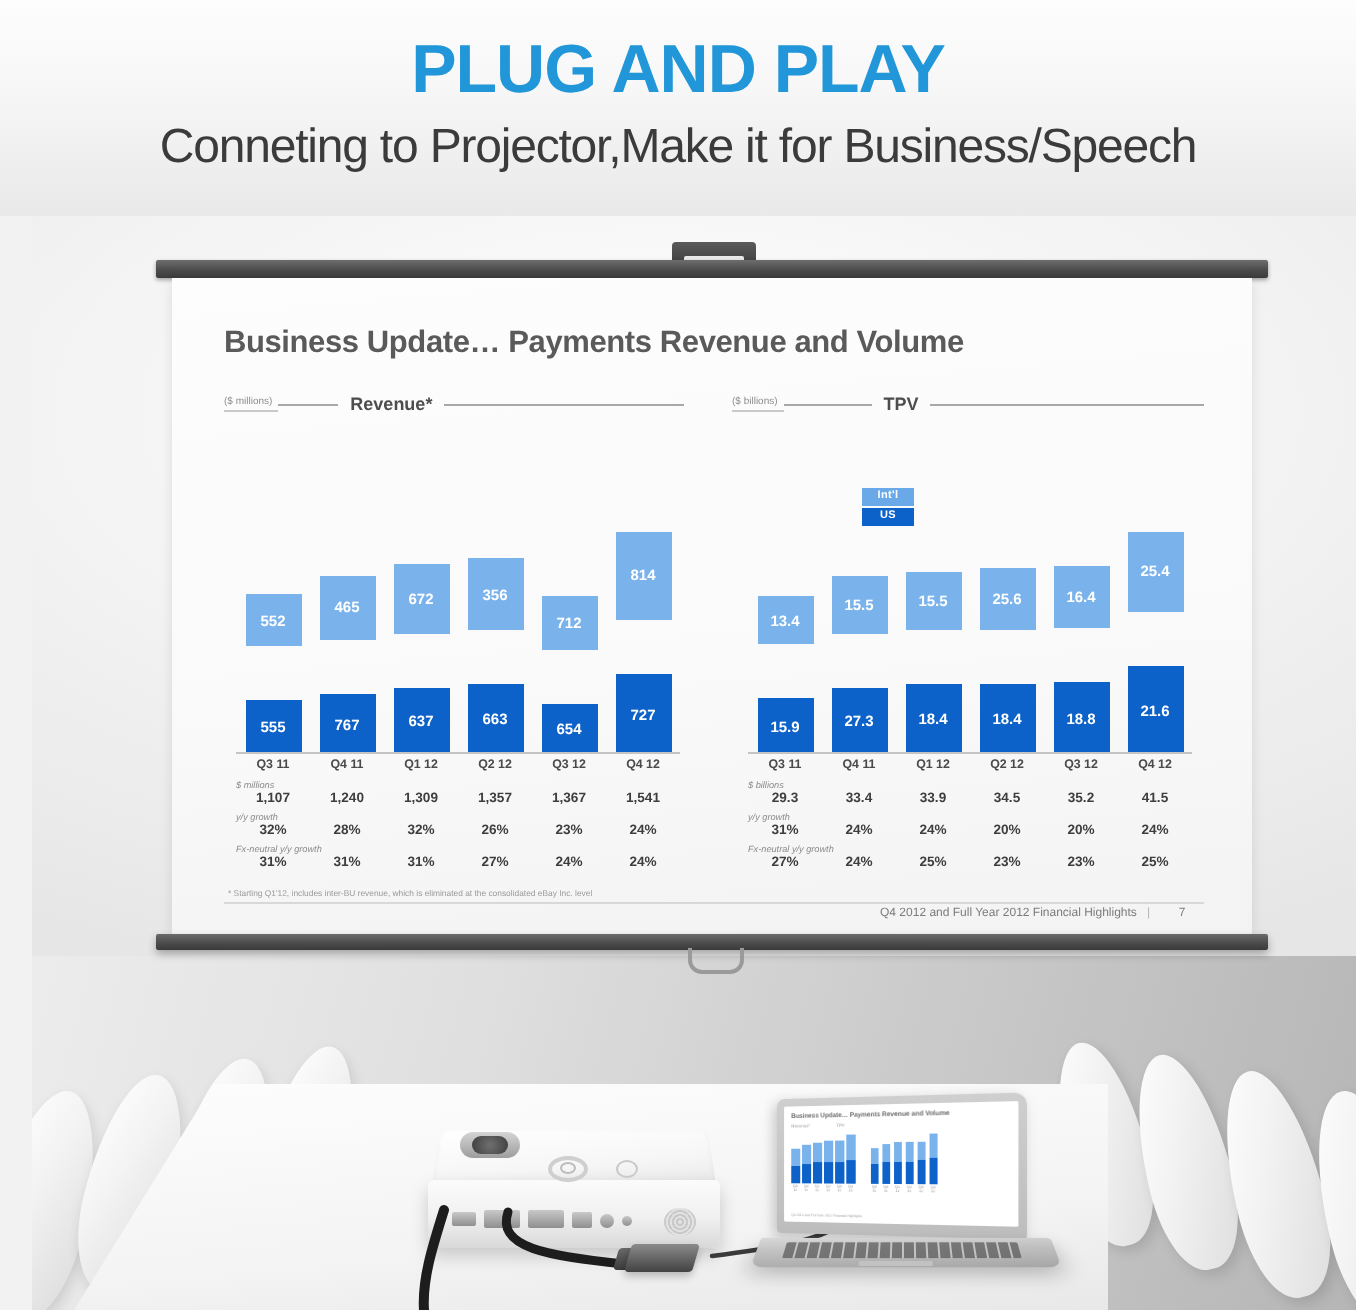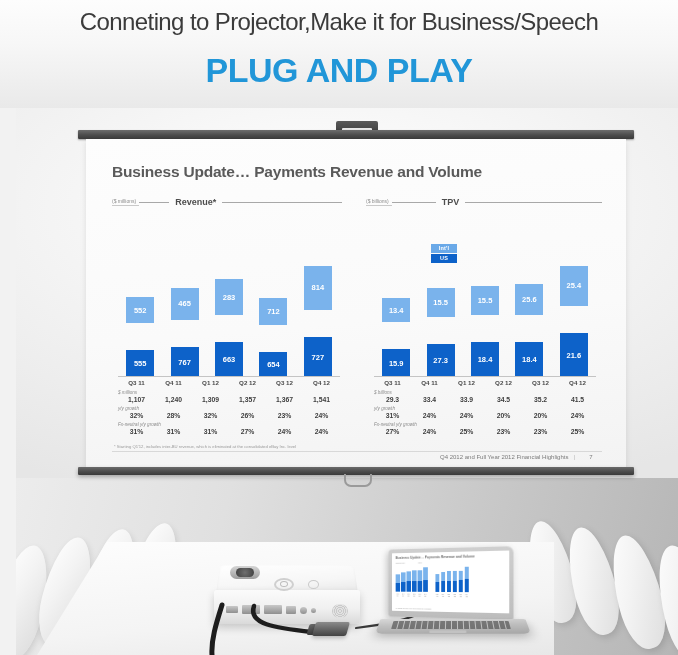--- a/index.html
+++ b/index.html
@@ -264,22 +264,22 @@
   .mini-bot{ background:#0d62c9; }
   .mini-rows{ display:flex; gap:8px; margin-top:1px; }
   .mini-grp{ display:flex; gap:1.5px; }
   .mini-txt{ width:4.5px; font-size:1.8px; color:#888; text-align:center; line-height:2.4px; }
   #mini-foot{ position:absolute; left:4px; bottom:2px; font-size:1.8px; color:#a5a5a5; }
 </style>
 </head>
 <body>
 
 <div id="banner">
+  <div id="banner-title">PLUG AND PLAY</div>
   <div id="banner-sub">Conneting to Projector,Make it for Business/Speech</div>
-  <div id="banner-title">PLUG AND PLAY</div>
 </div>
 
 <div id="scene">
 
   <div id="wall-shade"></div>
 
   <div class="chair l" style="left:-18px; top:436px; width:46px; height:118px;"></div>
   <div class="chair l" style="left:28px;  top:428px; width:44px; height:112px;"></div>
   <div class="chair l" style="left:74px;  top:420px; width:42px; height:106px;"></div>
   <div class="chair l" style="left:118px; top:414px; width:40px; height:100px;"></div>
@@ -328,22 +328,28 @@
                 <div class="seg bot" style="height: 50.1355%; background: rgb(13, 98, 201);">555</div>
               </div>
             </div>
             <div class="bar-col">
               <div class="bar" style="height: 89.5045px;">
                 <div class="seg top" style="height: 52.2195%; background: rgb(122, 179, 236);">465</div>
                 <div class="seg bot" style="height: 47.7805%; background: rgb(13, 98, 201);">767</div>
               </div>
             </div>
             <div class="bar-col">
+              <div class="bar" style="height: 94.5612px;">
+                <div class="seg top" style="height: 51.3369%; background: rgb(122, 179, 236);">672</div>
+                <div class="seg bot" style="height: 48.6631%; background: rgb(13, 98, 201);">637</div>
+              </div>
+            </div>
+            <div class="bar-col">
               <div class="bar" style="height: 98.0287px;">
-                <div class="seg top" style="height: 51.1422%; background: rgb(122, 179, 236);">283</div>
+                <div class="seg top" style="height: 51.1422%; background: rgb(122, 179, 236);">356</div>
                 <div class="seg bot" style="height: 48.8578%; background: rgb(13, 98, 201);">663</div>
               </div>
             </div>
             <div class="bar-col">
               <div class="bar" style="height: 98.6789px;">
                 <div class="seg top" style="height: 52.123%; background: rgb(122, 179, 236); margin-top: 20px;">712</div>
                 <div class="seg bot" style="height: 47.877%; background: rgb(13, 98, 201);">654</div>
               </div>
             </div>
             <div class="bar-col">
@@ -372,20 +378,26 @@
             <div class="bar-col">
               <div class="bar" style="height: 90.9343px;">
                 <div class="seg top" style="height: 45.7227%; background: rgb(122, 179, 236);">15.5</div>
                 <div class="seg bot" style="height: 54.2773%; background: rgb(13, 98, 201);">18.4</div>
               </div>
             </div>
             <div class="bar-col">
               <div class="bar" style="height: 92.5438px;">
                 <div class="seg top" style="height: 46.6667%; background: rgb(122, 179, 236);">25.6</div>
                 <div class="seg bot" style="height: 53.3333%; background: rgb(13, 98, 201);">18.4</div>
+              </div>
+            </div>
+            <div class="bar-col">
+              <div class="bar" style="height: 94.4215px;">
+                <div class="seg top" style="height: 46.5909%; background: rgb(122, 179, 236);">16.4</div>
+                <div class="seg bot" style="height: 53.4091%; background: rgb(13, 98, 201);">18.8</div>
               </div>
             </div>
             <div class="bar-col">
               <div class="bar" style="height: 111.321px;">
                 <div class="seg top" style="height: 47.9518%; background: rgb(122, 179, 236);">25.4</div>
                 <div class="seg bot" style="height: 52.0482%; background: rgb(13, 98, 201);">21.6</div>
               </div>
             </div>
           </div>
         <div class="axis-line"></div>

